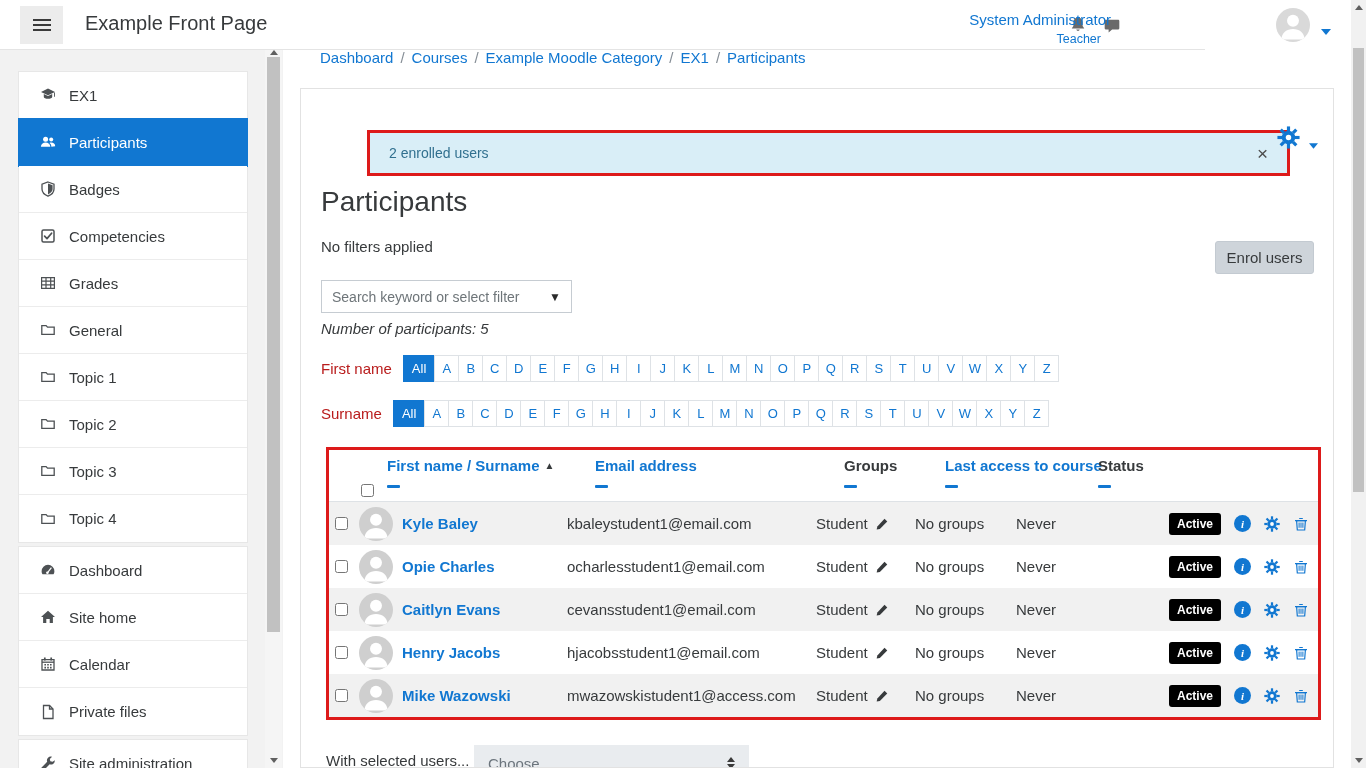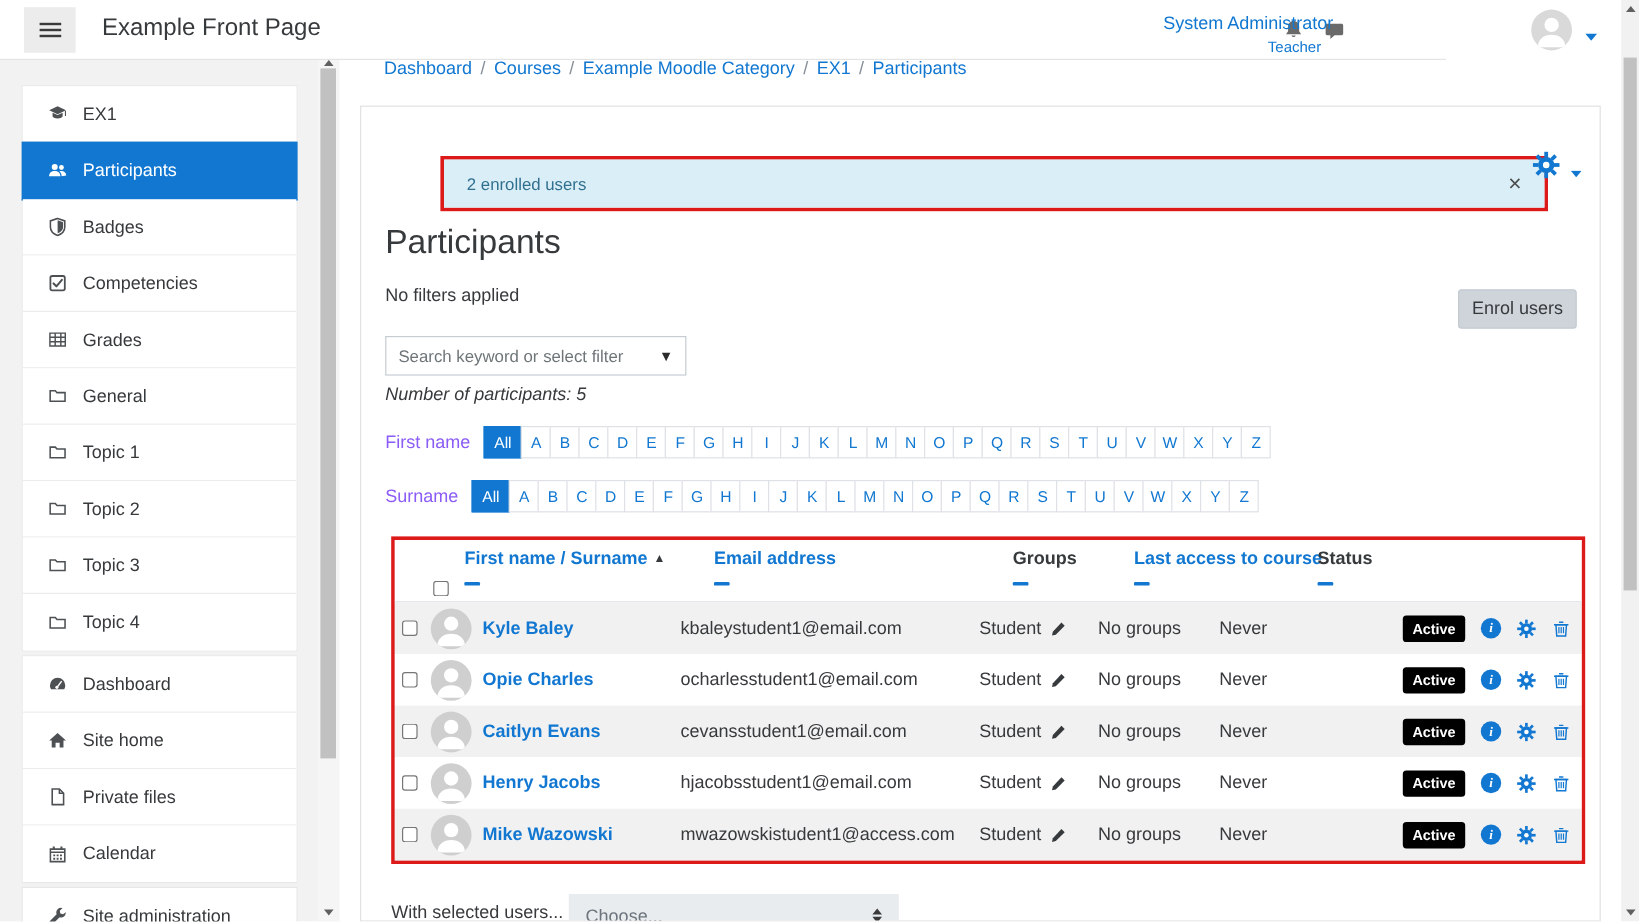--- a/index.html
+++ b/index.html
@@ -69,21 +69,21 @@
 
   .search-box { position:absolute; left:20px; top:191px; width:251px; height:33px; border:1px solid #c6ccd2; background:#fff; display:flex; align-items:center; padding:0 10px; }
   .search-box input { border:none; outline:none; flex:1; font-size:14px; font-family:inherit; color:#373a3c; background:transparent; }
   .search-box input::placeholder { color:#6e7579; opacity:1; }
   .search-box .dd-caret { color:#2b2b2b; font-size:12px; margin-left:6px; }
 
   .count { position:absolute; left:20px; top:231px; font-size:15px;font-style:italic; }
 
   .letter-row { position:absolute; left:20px; display:flex; align-items:center; }
   #fn-row { top:266px; } #sn-row { top:311px; }
-  .letter-label { font-size:15px; color:#8b5cf6; margin-right:11px; }
+  .letter-label { font-size:15px; color:#b91c1c; margin-right:11px; }
   .letter { min-width:25px; height:27px; line-height:25px; text-align:center; font-size:13px; color:#1177d1; background:#fff; border:1px solid #dee2e6; margin-left:-1px; padding:0 1px; cursor:pointer; }
   .letter.all { background:#1177d1; color:#fff; border-color:#1177d1; padding:0 8px; margin-left:0; }
 
   
   .table-annotation { position:absolute; left:25px; top:358px; width:995px; height:273px; }
   .ptable { width:989px; }
   .thead { display:flex; height:52px; background:#fff; border-bottom:1px solid #dee2e6;padding-left:28px; }
   .hcell { display:flex; flex-direction:column; align-items:flex-start; padding:7px 0 0 6px; }
   .hlabel { font-size:15px; font-weight:bold; white-space:nowrap; }
   .hlabel.blue { color:#1177d1; }
@@ -223,33 +223,33 @@
       <span>Dashboard</span>
     </div>
     <div class="nav-item">
       <span class="icon"><svg viewBox="0 0 16 16">
           <path d="M8 1.8 15 8h-2.1v6H9.7v-4.1H6.3V14H3.1V8H1z"></path>
         </svg></span>
       <span>Site home</span>
     </div>
     <div class="nav-item">
       <span class="icon"><svg viewBox="0 0 16 16">
-          <path d="M3.5 1.5h6L13 5v9.5H3.5z" fill="none" stroke="currentColor" stroke-width="1.3"></path>
-          <path d="M9.5 1.5V5H13" fill="none" stroke="currentColor" stroke-width="1.3"></path>
-        </svg></span>
-      <span>Private files</span>
-    </div>
-    <div class="nav-item">
-      <span class="icon"><svg viewBox="0 0 16 16">
           <path d="M2 3.6h12V14H2z" fill="none" stroke="currentColor" stroke-width="1.3"></path>
           <path d="M2 6.2h12" stroke="currentColor" stroke-width="1.3" fill="none"></path>
           <path d="M4.8 1.4v3M11.2 1.4v3" stroke="currentColor" stroke-width="1.7" fill="none"></path>
           <path d="M4.4 8h1.6v1.6H4.4zM7.2 8h1.6v1.6H7.2zM10 8h1.6v1.6H10zM4.4 10.8h1.6v1.6H4.4zM7.2 10.8h1.6v1.6H7.2zM10 10.8h1.6v1.6H10z"></path>
         </svg></span>
       <span>Calendar</span>
+    </div>
+    <div class="nav-item">
+      <span class="icon"><svg viewBox="0 0 16 16">
+          <path d="M3.5 1.5h6L13 5v9.5H3.5z" fill="none" stroke="currentColor" stroke-width="1.3"></path>
+          <path d="M9.5 1.5V5H13" fill="none" stroke="currentColor" stroke-width="1.3"></path>
+        </svg></span>
+      <span>Private files</span>
     </div>
   </div>
 <div class="nav-block" id="nav-block-3">
     <div class="nav-item">
       <span class="icon"><svg viewBox="0 0 16 16">
           <path d="M14.8 4.3a3.9 3.9 0 0 1-5.1 4L4.1 13.9a1.8 1.8 0 0 1-2.5-2.5L7.2 5.8a3.9 3.9 0 0 1 4.9-5.1L9.8 3l.5 2.3 2.3.5z"></path>
         </svg></span>
       <span>Site administration</span>
     </div>
   </div>

